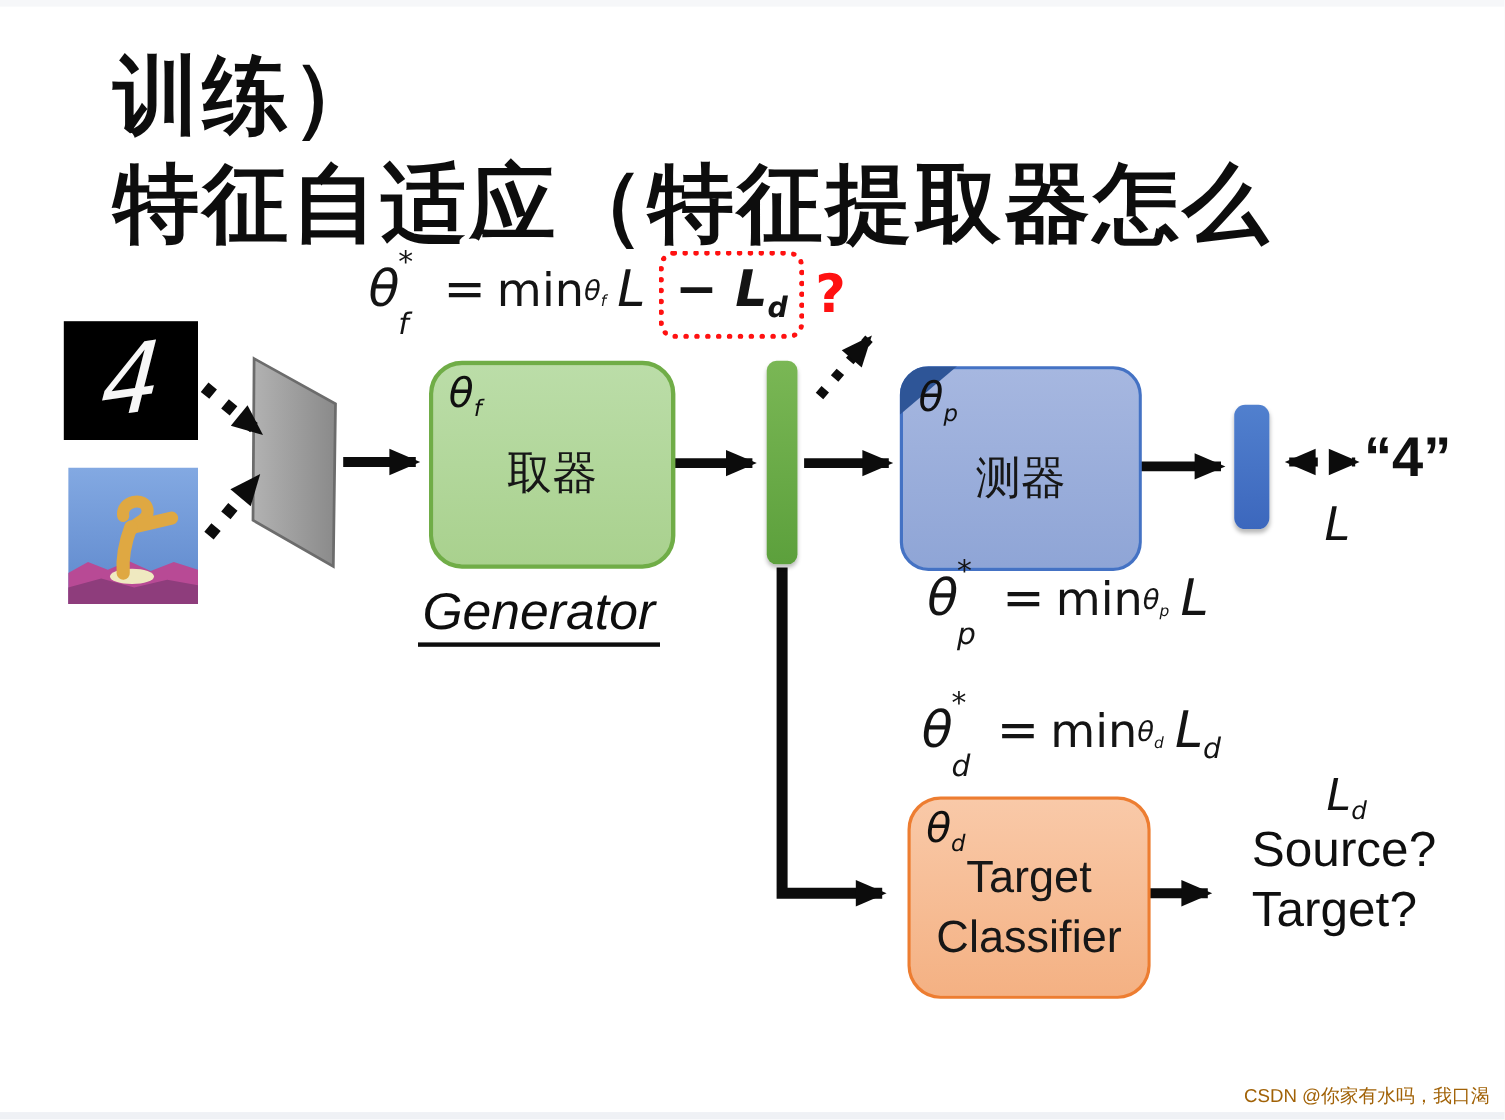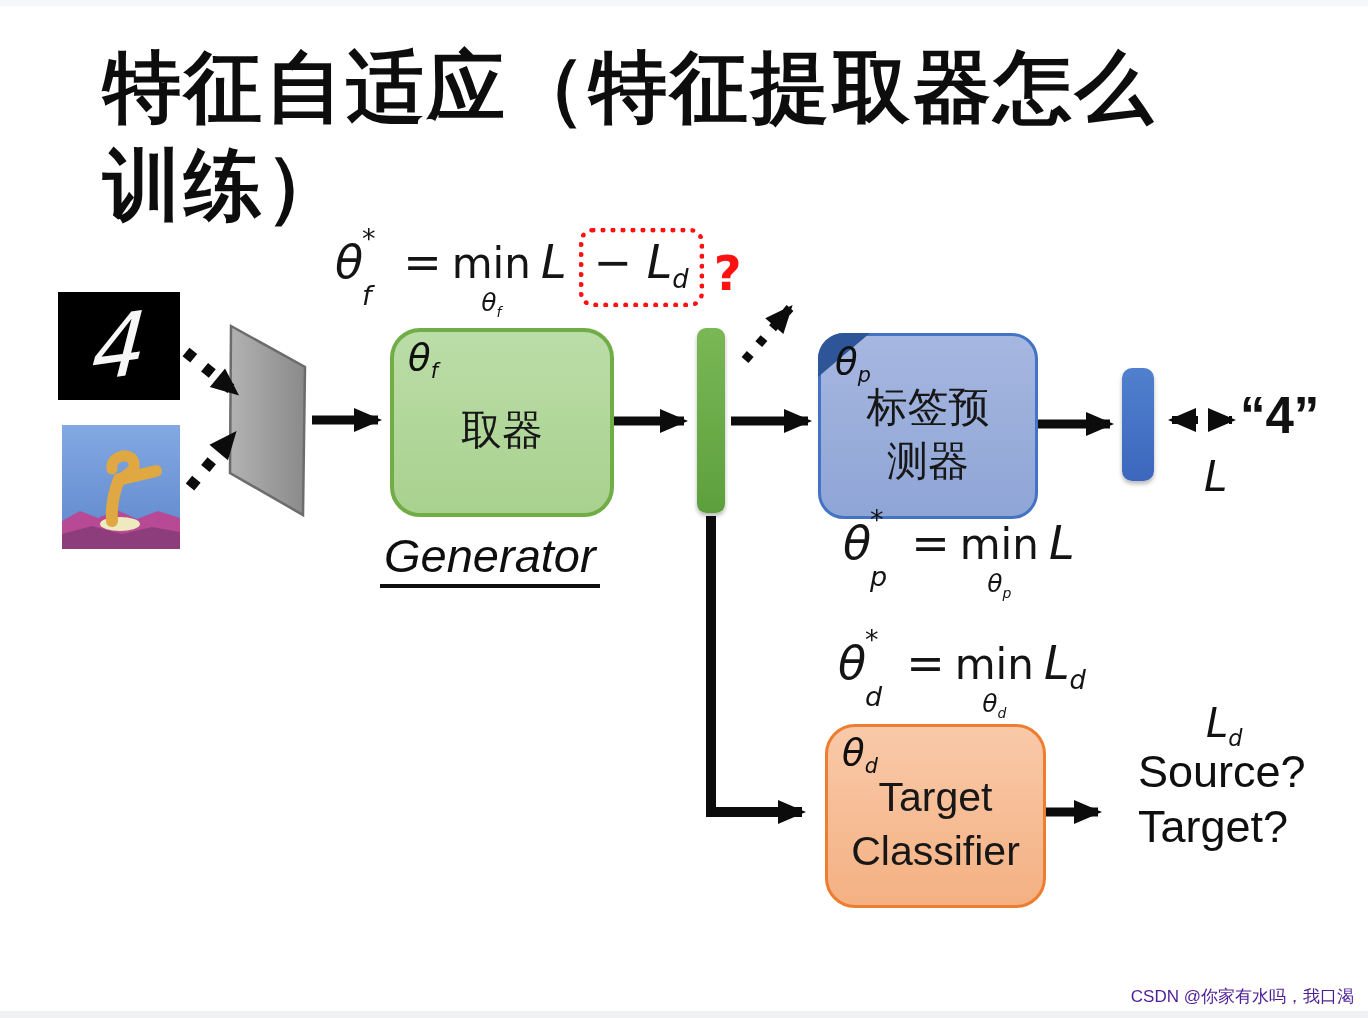--- a/index.html
+++ b/index.html
@@ -29,26 +29,26 @@
   
   .formula{
     position:absolute;display:flex;align-items:baseline;gap:10px;
     font-size:46px;color:#141414;font-family:"DejaVu Sans",sans-serif;z-index:3;
   }
   .it{font-style:italic;}
   .subsc{font-size:0.56em;vertical-align:-0.4em;font-style:italic;}
   .lhs{position:relative;display:inline-block;padding-right:30px;}
   .lhs .ss-sup{position:absolute;top:-12px;left:27px;font-size:27px;font-style:normal;}
   .lhs .ss-sub{position:absolute;bottom:-22px;left:27px;font-size:27px;font-style:italic;}
-  .minstack{display:inline-flex;flex-direction:column;align-items:center;line-height:1;}
+  .minstack{display:inline-flex;flex-direction:row;align-items:center;line-height:1;}
   .minword{font-size:42px;font-style:normal;}
   .minunder{font-size:25px;margin-top:5px;}
   .redbox{
     display:inline-block;border:5px dotted var(--highlight,#ff1111);border-radius:14px;
-    padding:2px 10px 8px;margin-left:2px;
+    padding:2px 10px 8px;margin-left:2px;font-weight:bold;
   }
   .qmark{color:var(--highlight,#ff1111);font-weight:700;font-style:normal;font-size:48px;align-self:center;}
 
   
   .tile{position:absolute;z-index:2;}
   .tile.mnist{
     left:58px;top:292px;width:122px;height:108px;background:#000;
     display:flex;align-items:center;justify-content:center;overflow:hidden;
   }
   .mnist-digit{
@@ -111,21 +111,21 @@
   .caption.disc{left:778px;top:912px;}
 
   .pred-val{position:absolute;left:1240px;top:386px;font-size:51px;font-weight:700;z-index:3;}
   .pred-loss{position:absolute;left:1204px;top:452px;font-size:42px;font-style:italic;font-family:"DejaVu Sans",sans-serif;z-index:3;}
   .dom-loss{position:absolute;left:1206px;top:700px;font-size:40px;font-style:italic;font-family:"DejaVu Sans",sans-serif;z-index:3;}
   .dom-line{position:absolute;left:1138px;font-size:45px;z-index:3;color:#0f0f0f;}
   .dom-line.l1{top:746px;}
   .dom-line.l2{top:801px;}
 
   .watermark{
-    position:absolute;right:14px;bottom:10px;font-size:17px;color:#4c1d95;z-index:4;
+    position:absolute;right:14px;bottom:10px;font-size:17px;color:#a16207;z-index:4;
   }
 </style>
 </head>
 <body>
 
 <div class="canvas">
 
   <div class="edge-strip top"></div>
 
   <svg class="wires" width="1368" height="1018" viewBox="0 0 1368 1018">
@@ -169,22 +169,22 @@
     </g>
     <g>
       <polyline points="711,516 711,812 802,812" class="solid thick" marker-end="url(#ah)"></polyline>
     </g>
     <g>
       <line x1="1044" y1="812" x2="1098" y2="812" class="solid" marker-end="url(#ah)"></line>
     </g>
   </svg>
 
   <div class="title">
+    <div>训练）</div>
     <div>特征自适应（特征提取器怎么</div>
-    <div>训练）</div>
   </div>
 
   <div class="formula" style="left:335px;top:228px;">
     <span class="lhs">
       <span class="it">θ</span>
       <span class="ss-sup">*</span>
       <span class="ss-sub">f</span>
     </span>
     <span>=</span>
     <span class="minstack">
@@ -225,21 +225,20 @@
       <span>取器</span>
     </div>
   </div>
   <div class="caption gen">Generator</div>
 
   <div class="bar green"></div>
 
   <div class="box blue">
     <span class="param"><span>θ</span><span class="subsc">p</span></span>
     <div class="blabel">
-      <span>标签预</span>
       <span>测器</span>
     </div>
   </div>
 
   <div class="formula" style="left:843px;top:516px;">
     <span class="lhs">
       <span class="it">θ</span>
       <span class="ss-sup">*</span>
       <span class="ss-sub">p</span>
     </span>

